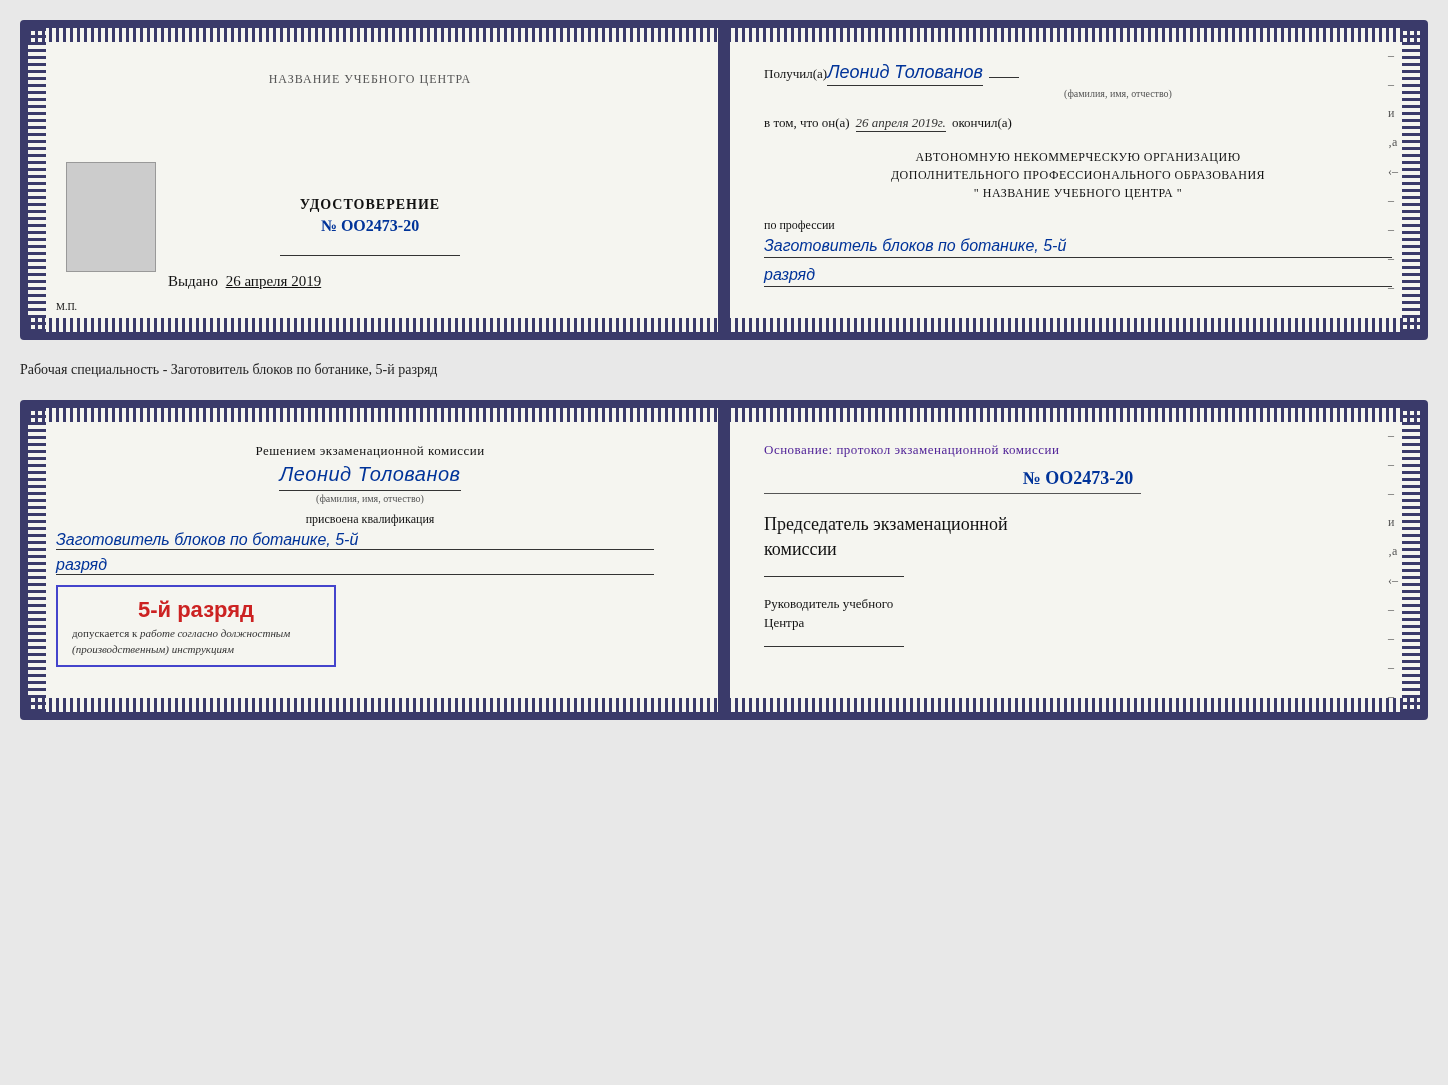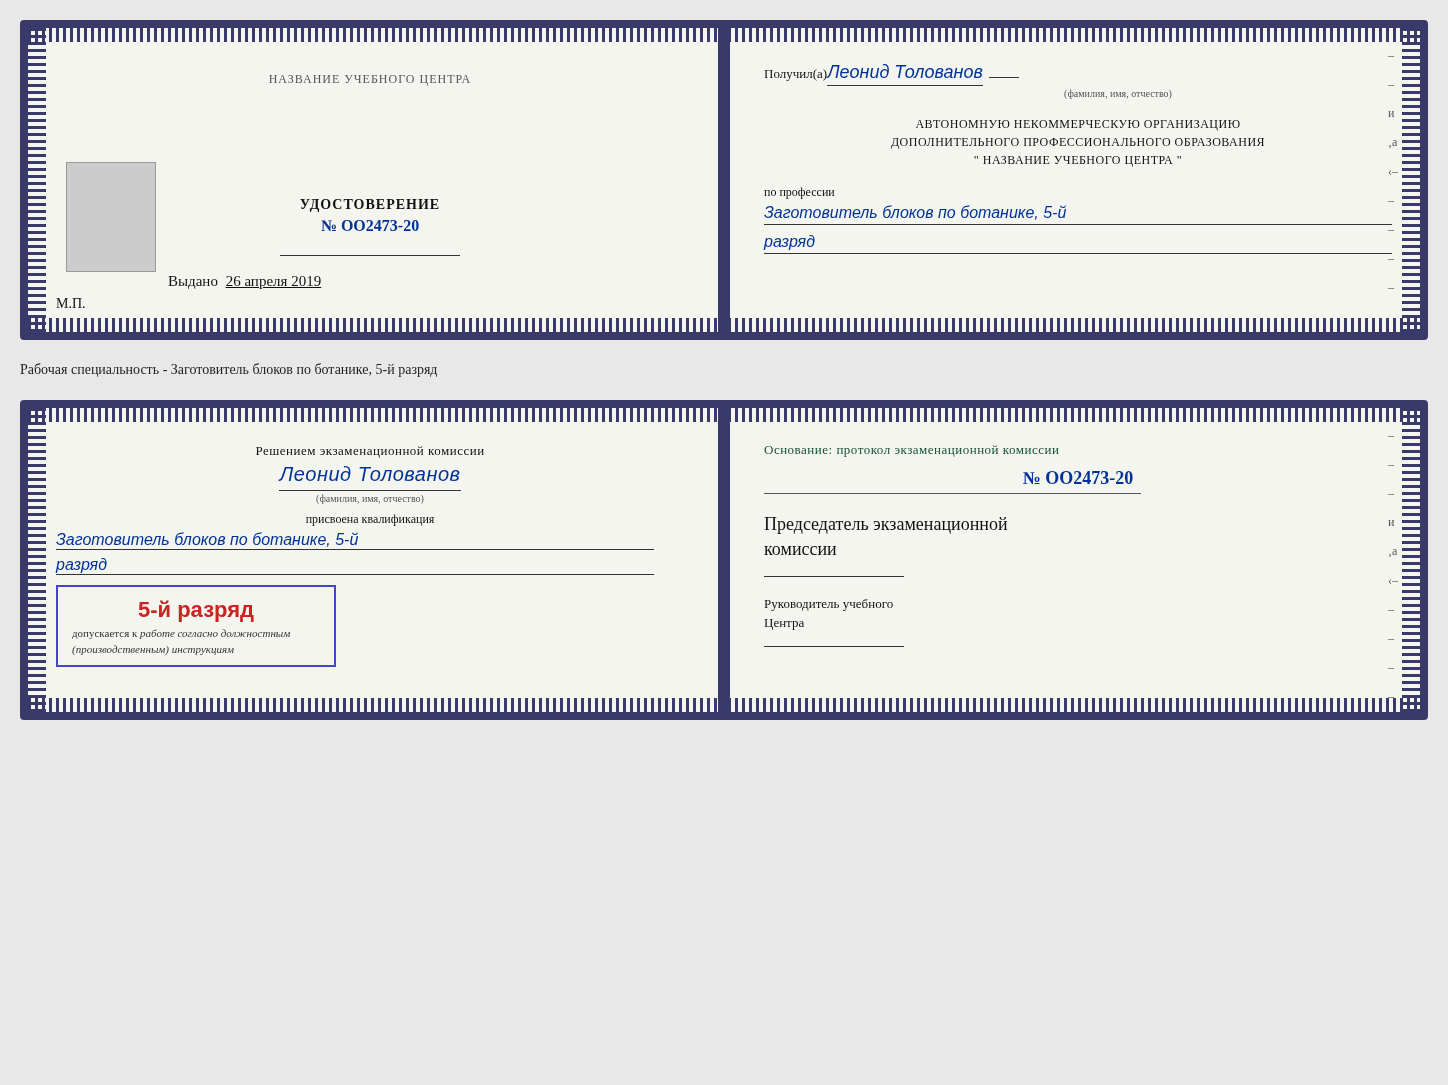--- a/index.html
+++ b/index.html
@@ -143,21 +143,21 @@
       bottom: 42px;
       left: 140px;
       font-size: 15px;
       color: #111;
     }
 
     .mp-label {
       position: absolute;
       bottom: 20px;
       left: 28px;
-      font-size: 14px;
+      font-size: 10px;
       color: #111;
     }
 
     
     .poluchil-line {
       font-size: 13px;
       color: #111;
       margin-top: 10px;
       display: flex;
       align-items: baseline;
@@ -314,21 +314,21 @@
       margin-top: 4px;
     }
 
     .stamp-italic {
       font-style: italic;
     }
 
     
     .osnovanie-label {
       font-size: 13px;
-      color: #14532d;
+      color: #4c1d95;
       letter-spacing: 0.5px;
       margin-top: 10px;
     }
 
     .protocol-number {
       font-size: 18px;
       font-weight: bold;
       color: #003399;
       text-align: center;
       margin-top: 10px;
@@ -421,20 +421,25 @@
         <span class="margin-dash">–</span>
       </div>
 
       <div class="poluchil-line">
         <span>Получил(а)</span>
         <span class="poluchil-name">Леонид Толованов</span>
         <span class="dash-line"></span>
       </div>
       <div class="fio-hint">(фамилия, имя, отчество)</div>
 
+      <div class="vtom-line">
+        <span>в том, что он(а)</span>
+        <span class="vtom-date">26 апреля 2019г.</span>
+        <span>окончил(а)</span>
+      </div>
 
       <div class="avtonom-block">
         <div>АВТОНОМНУЮ НЕКОММЕРЧЕСКУЮ ОРГАНИЗАЦИЮ</div>
         <div>ДОПОЛНИТЕЛЬНОГО ПРОФЕССИОНАЛЬНОГО ОБРАЗОВАНИЯ</div>
         <div>"  НАЗВАНИЕ УЧЕБНОГО ЦЕНТРА  "</div>
       </div>
 
       <div class="po-professii-label">по профессии</div>
 
       <div class="professiya-value">Заготовитель блоков по ботанике, 5-й</div>

